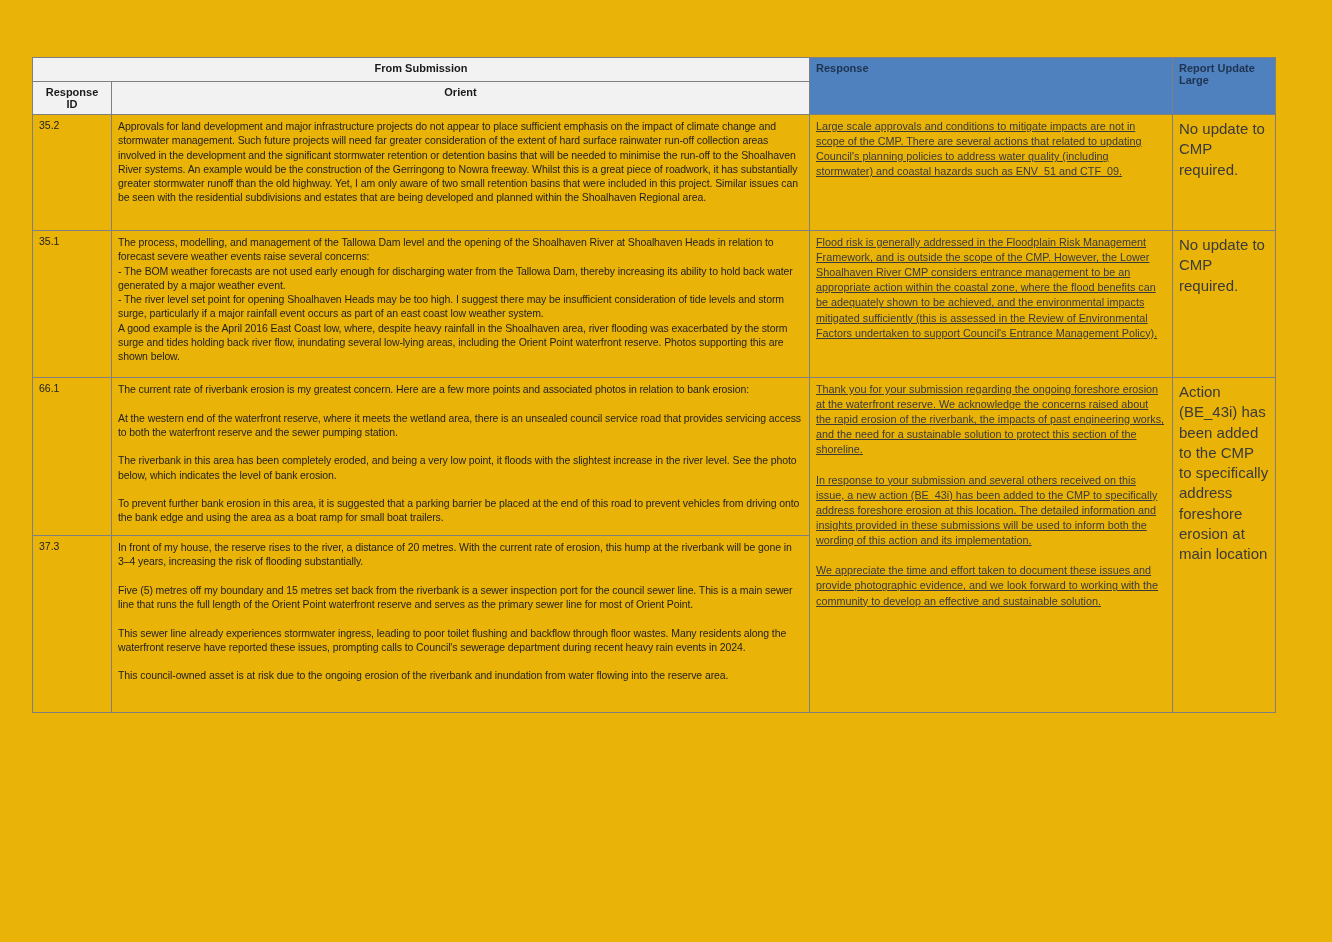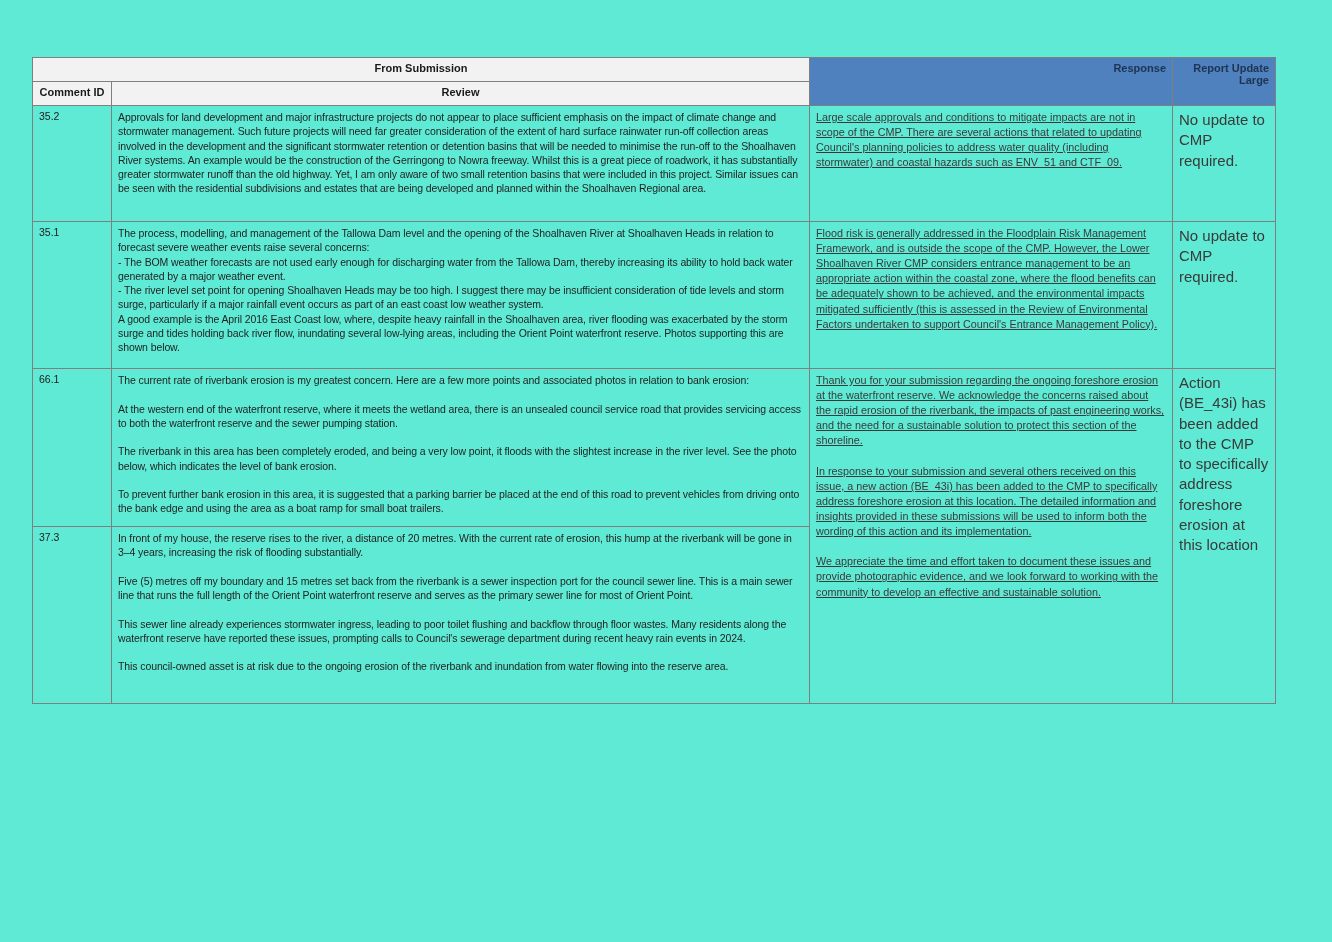--- a/index.html
+++ b/index.html
@@ -8,21 +8,21 @@
     background: #ffffff;
     width: 1332px;
     height: 942px;
     overflow: hidden;
     font-family: "Liberation Sans", sans-serif;
   }
   .page {
     position: relative;
     width: 1332px;
     height: 942px;
-    background: #5eead4;
+    background: #eab308;
   }
   table.submissions {
     position: absolute;
     left: 32px;
     top: 57px;
     width: 1243px;
     border-collapse: collapse;
     table-layout: fixed;
   }
   table.submissions col.c-id     { width: 79px; }
@@ -45,21 +45,21 @@
     text-align: center;
     vertical-align: middle;
     height: 24px;
     padding: 2px 6px;
   }
   th.blue-head {
     background: var(--header-blue, #4e81bd);
     color: #1f3352;
     font-size: 11px;
     font-weight: bold;
-    text-align: right;
+    text-align: left;
     vertical-align: middle;
     padding: 2px 6px;
   }
   td.id-cell {
     font-size: 10.5px;
     color: #222222;
     padding-top: 6px;
   }
   td.comment-cell {
     font-size: 10.5px;
@@ -101,22 +101,22 @@
       <col class="c-resp">
       <col class="c-status">
     </colgroup>
     <thead>
       <tr>
         <th class="gray-head" colspan="2">From Submission</th>
         <th class="blue-head" rowspan="2">Response</th>
         <th class="blue-head" rowspan="2">Report Update Large</th>
       </tr>
       <tr>
-        <th class="gray-head">Comment ID</th>
-        <th class="gray-head">Review</th>
+        <th class="gray-head">Response ID</th>
+        <th class="gray-head">Orient</th>
       </tr>
     </thead>
     <tbody>
       <tr class="row-1">
         <td class="id-cell">35.2</td>
         <td class="comment-cell">Approvals for land development and major infrastructure projects do not appear to place sufficient emphasis on the impact of climate change and stormwater management. Such future projects will need far greater consideration of the extent of hard surface rainwater run-off collection areas involved in the development and the significant stormwater retention or detention basins that will be needed to minimise the run-off to the Shoalhaven River systems. An example would be the construction of the Gerringong to Nowra freeway. Whilst this is a great piece of roadwork, it has substantially greater stormwater runoff than the old highway. Yet, I am only aware of two small retention basins that were included in this project. Similar issues can be seen with the residential subdivisions and estates that are being developed and planned within the Shoalhaven Regional area.</td>
         <td class="response-cell">Large scale approvals and conditions to mitigate impacts are not in scope of the CMP. There are several actions that related to updating Council's planning policies to address water quality (including stormwater) and coastal hazards such as ENV_51 and CTF_09.</td>
         <td class="status-cell">No update to CMP required.</td>
       </tr>
       <tr class="row-2">
@@ -135,21 +135,21 @@
 At the western end of the waterfront reserve, where it meets the wetland area, there is an unsealed council service road that provides servicing access to both the waterfront reserve and the sewer pumping station.
 
 The riverbank in this area has been completely eroded, and being a very low point, it floods with the slightest increase in the river level. See the photo below, which indicates the level of bank erosion.
 
 To prevent further bank erosion in this area, it is suggested that a parking barrier be placed at the end of this road to prevent vehicles from driving onto the bank edge and using the area as a boat ramp for small boat trailers.</td>
         <td class="response-cell" rowspan="2">Thank you for your submission regarding the ongoing foreshore erosion at the waterfront reserve. We acknowledge the concerns raised about the rapid erosion of the riverbank, the impacts of past engineering works, and the need for a sustainable solution to protect this section of the shoreline.
 
 In response to your submission and several others received on this issue, a new action (BE_43i) has been added to the CMP to specifically address foreshore erosion at this location. The detailed information and insights provided in these submissions will be used to inform both the wording of this action and its implementation.
 
 We appreciate the time and effort taken to document these issues and provide photographic evidence, and we look forward to working with the community to develop an effective and sustainable solution.</td>
-        <td class="status-cell" rowspan="2">Action (BE_43i) has been added to the CMP to specifically address foreshore erosion at this location</td>
+        <td class="status-cell" rowspan="2">Action (BE_43i) has been added to the CMP to specifically address foreshore erosion at main location</td>
       </tr>
       <tr class="row-4">
         <td class="id-cell">37.3</td>
         <td class="comment-cell">In front of my house, the reserve rises to the river, a distance of 20 metres. With the current rate of erosion, this hump at the riverbank will be gone in 3–4 years, increasing the risk of flooding substantially.
 
 Five (5) metres off my boundary and 15 metres set back from the riverbank is a sewer inspection port for the council sewer line. This is a main sewer line that runs the full length of the Orient Point waterfront reserve and serves as the primary sewer line for most of Orient Point.
 
 This sewer line already experiences stormwater ingress, leading to poor toilet flushing and backflow through floor wastes. Many residents along the waterfront reserve have reported these issues, prompting calls to Council's sewerage department during recent heavy rain events in 2024.
 
 This council-owned asset is at risk due to the ongoing erosion of the riverbank and inundation from water flowing into the reserve area.</td>

